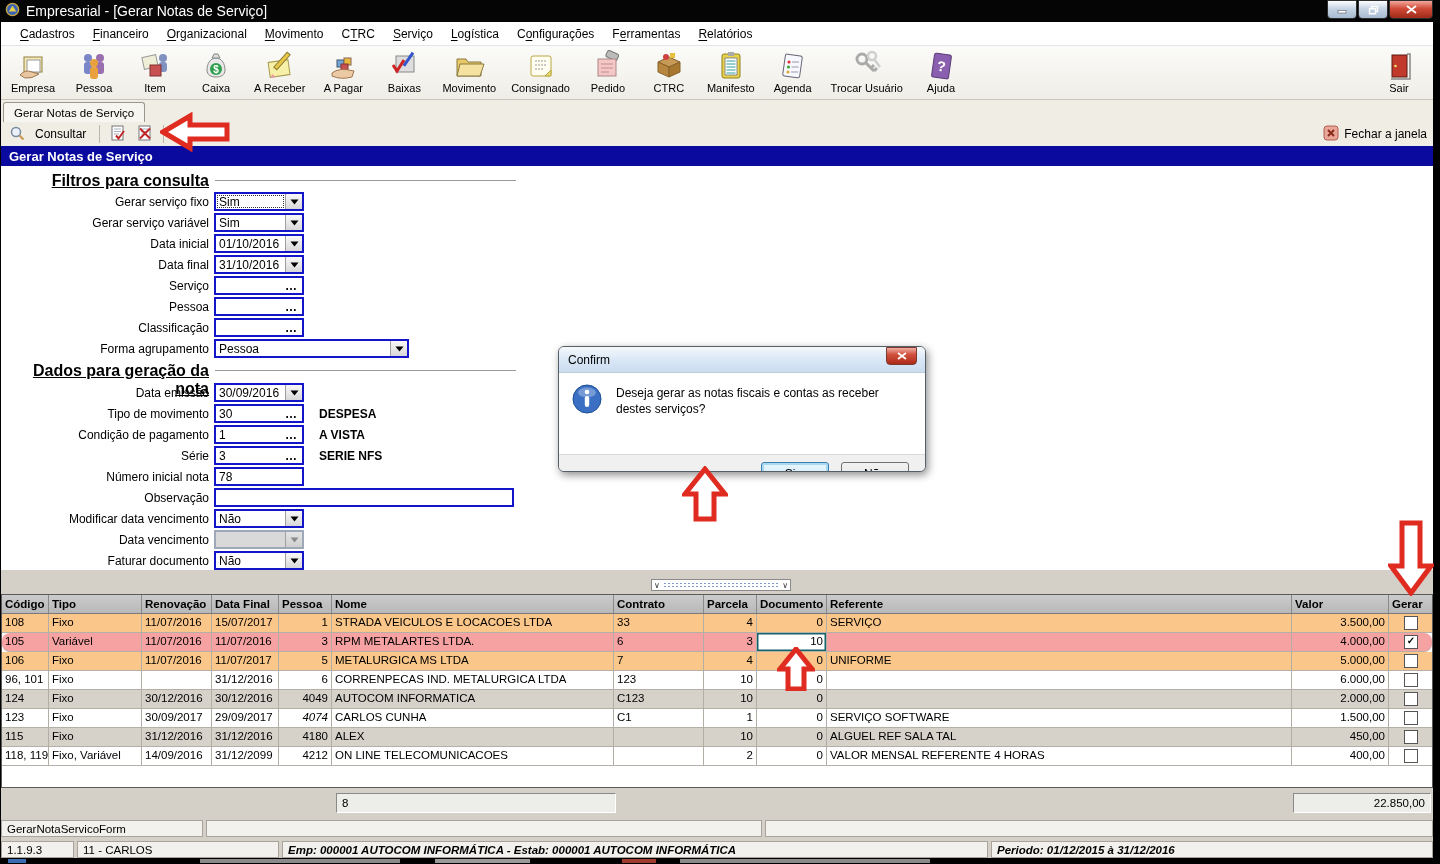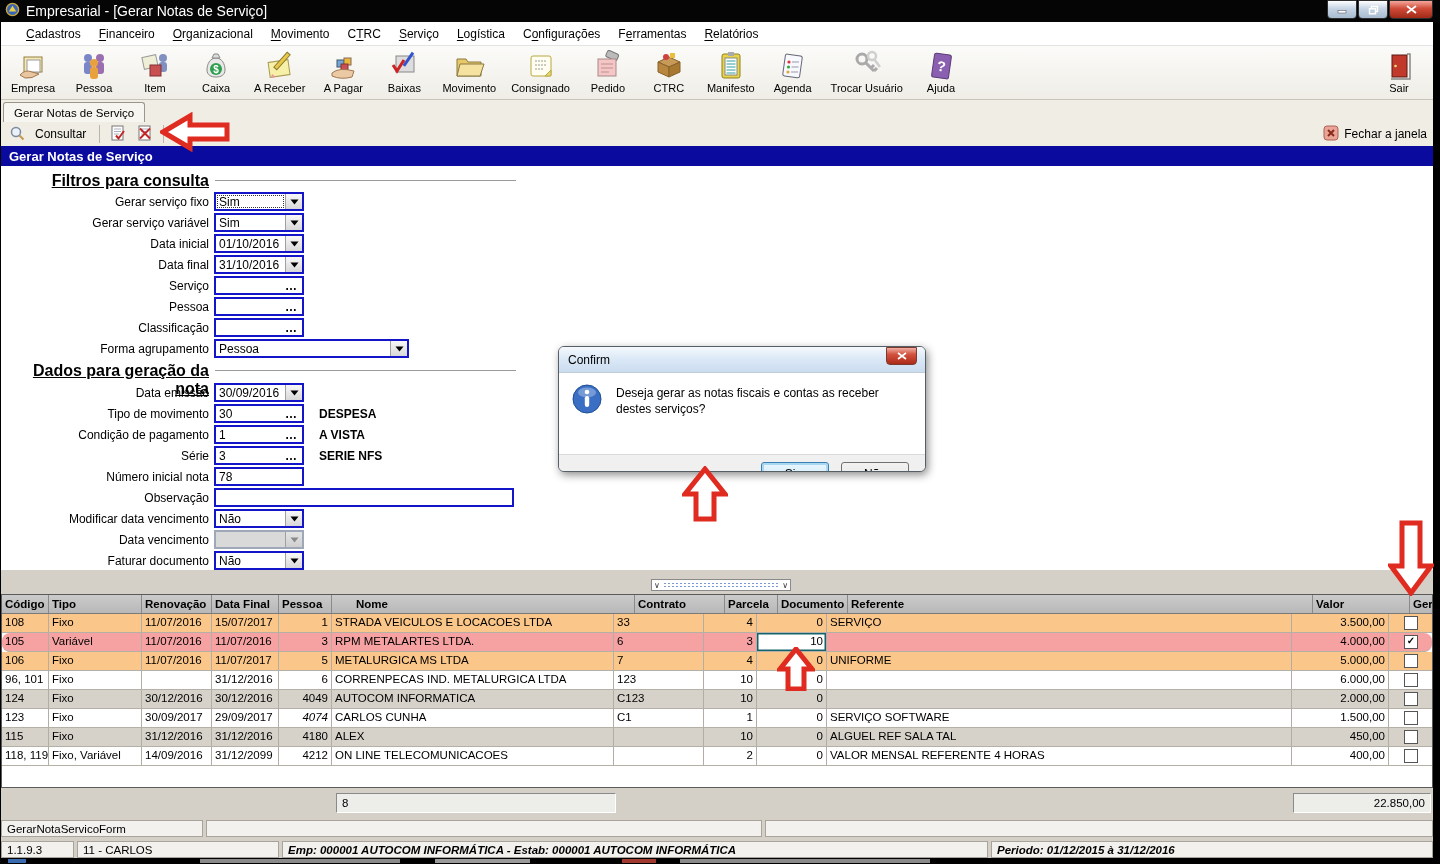--- a/index.html
+++ b/index.html
@@ -12,21 +12,21 @@
             display:flex;align-items:center;gap:6px;padding-left:5px;}
   #title-text{font-size:14px;}
   #win-btns{position:absolute;right:7px;top:0;display:flex;gap:1px;}
   .win-btn{width:28px;height:17px;border:1px solid #2e2e2e;border-radius:0 0 4px 4px;
            background:linear-gradient(#fdfeff,#c6d4e4 45%,#a8bbd0);
            display:flex;align-items:center;justify-content:center;}
   .win-btn.close{width:42px;background:linear-gradient(#f3a79b,#d04a38 45%,#a02a18);}
 
   
   #menubar{top:22px;height:24px;background:#fff;display:flex;align-items:center;
-           font-size:12px;border-bottom:1px solid #e4e4e4;padding-left:16px;}
+           font-size:12px;border-bottom:1px solid #e4e4e4;padding-left:10px;}
   .menu-item{padding:3px 9px;cursor:default;}
   .menu-item u{text-underline-offset:2px;}
 
   
   #toolbar{top:46px;height:54px;background:linear-gradient(#fbfbf9,#efede6);
            border-bottom:1px solid #c8c4ba;display:flex;align-items:flex-start;
            padding:3px 8px 0 6px;gap:9px;}
   .tb-item{display:flex;flex-direction:column;align-items:center;font-size:11px;
            min-width:46px;padding:1px 3px;}
   .tb-item .tb-icon svg{width:32px;height:32px;display:block;}
@@ -535,21 +535,21 @@
   </div>
 </div>
 
 <div class="band" id="grid">
     <div class="g-row g-head">
       <div class="g-cell" style="width: 47px; flex: 0 0 47px;">Código</div>
       <div class="g-cell" style="width: 93px; flex: 0 0 93px;">Tipo</div>
       <div class="g-cell" style="width: 70px; flex: 0 0 70px;">Renovação</div>
       <div class="g-cell" style="width: 67px; flex: 0 0 67px;">Data Final</div>
       <div class="g-cell" style="width: 53px; flex: 0 0 53px;">Pessoa</div>
-      <div class="g-cell" style="width: 282px; flex: 0 0 282px; margin-left: 21px;">Nome</div>
+      <div class="g-cell" style="width: 282px; flex: 0 0 282px;">Nome</div>
       <div class="g-cell" style="width: 90px; flex: 0 0 90px;">Contrato</div>
       <div class="g-cell" style="width: 53px; flex: 0 0 53px;">Parcela</div>
       <div class="g-cell" style="width: 70px; flex: 0 0 70px;">Documento</div>
       <div class="g-cell" style="width: 465px; flex: 0 0 465px;">Referente</div>
       <div class="g-cell" style="width: 97px; flex: 0 0 97px;">Valor</div>
       <div class="g-cell" style="width: 45px; flex: 0 0 45px;">Gerar</div>
     </div>
     <div class="g-row bg-orange">
       <div class="g-cell" style="width: 47px; flex: 0 0 47px;">108</div>
       <div class="g-cell" style="width: 93px; flex: 0 0 93px;">Fixo</div>

